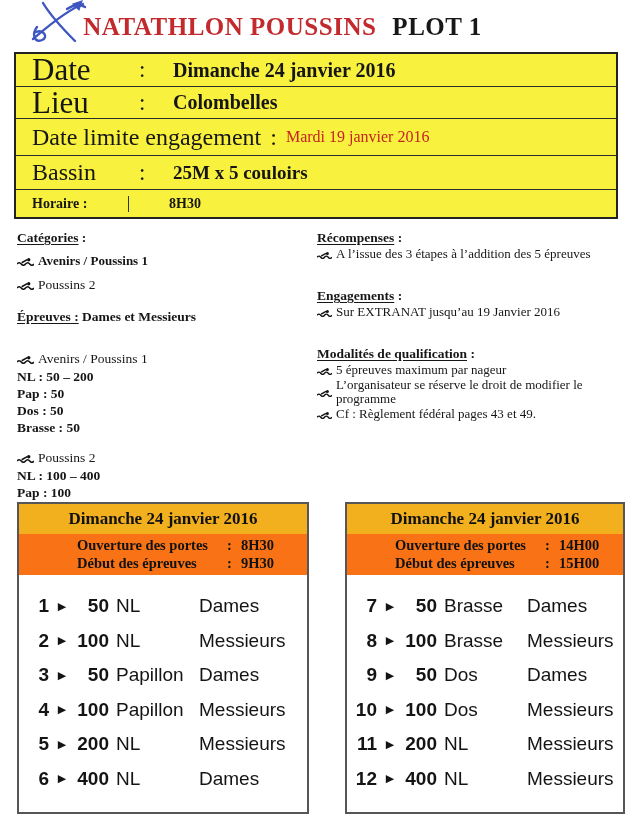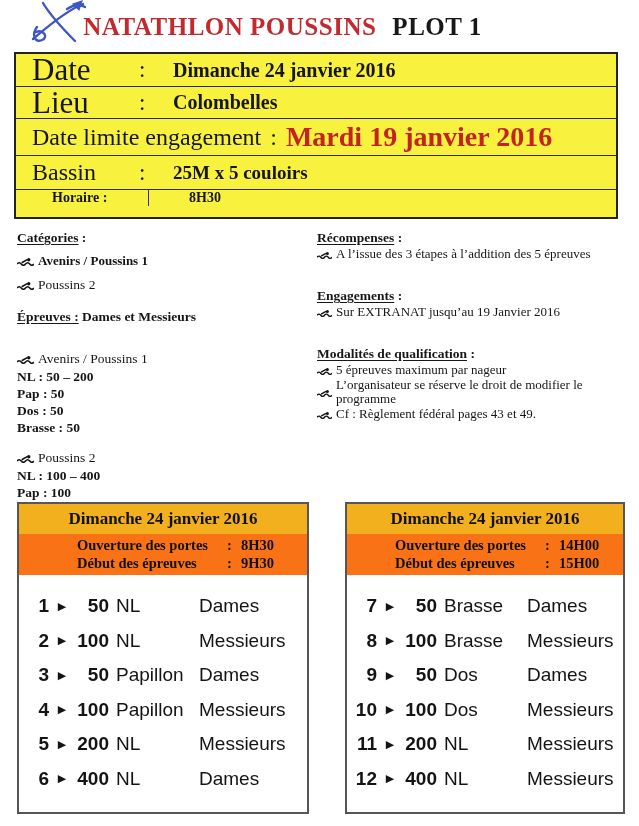--- a/index.html
+++ b/index.html
@@ -17,22 +17,22 @@
   .ybox{position:absolute;left:14px;top:52px;width:604px;background:#f8f13e;
         border:2px solid #222;box-sizing:border-box;}
   .yrow{display:flex;align-items:center;border-bottom:1.5px solid #2c2c2c;padding-left:16px;box-sizing:border-box;}
   .yrow:last-child{border-bottom:none;}
   .r1{height:33px;} .r2{height:32px;} .r3{height:37px;} .r4{height:34px;}
   .ylabel{width:107px;font-size:31px;}
   .ycolon{width:34px;font-size:23px;}
   .yvalue{font-weight:bold;font-size:20px;}
   .ylabel3{font-size:24px;}
   .ycolon3{font-size:24px;margin:0 9px;}
-  .yvalue-red{font-weight:bold;font-size:28px;color:#c52323;}
-  .r5{height:27px;display:flex;align-items:flex-start;padding-left:0;margin-left:20px;}
+  .yvalue-red{font-weight:normal;font-size:16px;color:#c52323;}
+  .r5{height:27px;display:flex;align-items:center;padding-left:0;}
   .h-label{width:113px;padding-left:16px;border-right:1.5px solid #333;
            display:flex;align-items:center;font-weight:bold;font-size:14px;box-sizing:border-box;}
   .h-value{padding-left:40px;display:flex;align-items:center;font-weight:bold;font-size:14px;}
 
   
   .cols{position:absolute;top:226px;left:17px;width:607px;display:flex;gap:36px;}
   .col-left{width:264px;flex:0 0 auto;}
   .col-right{flex:1;}
   .sec-h{font-size:13.5px;font-weight:bold;margin-top:0;}
   .sec-h .u{text-decoration:underline;text-underline-offset:2px;}

